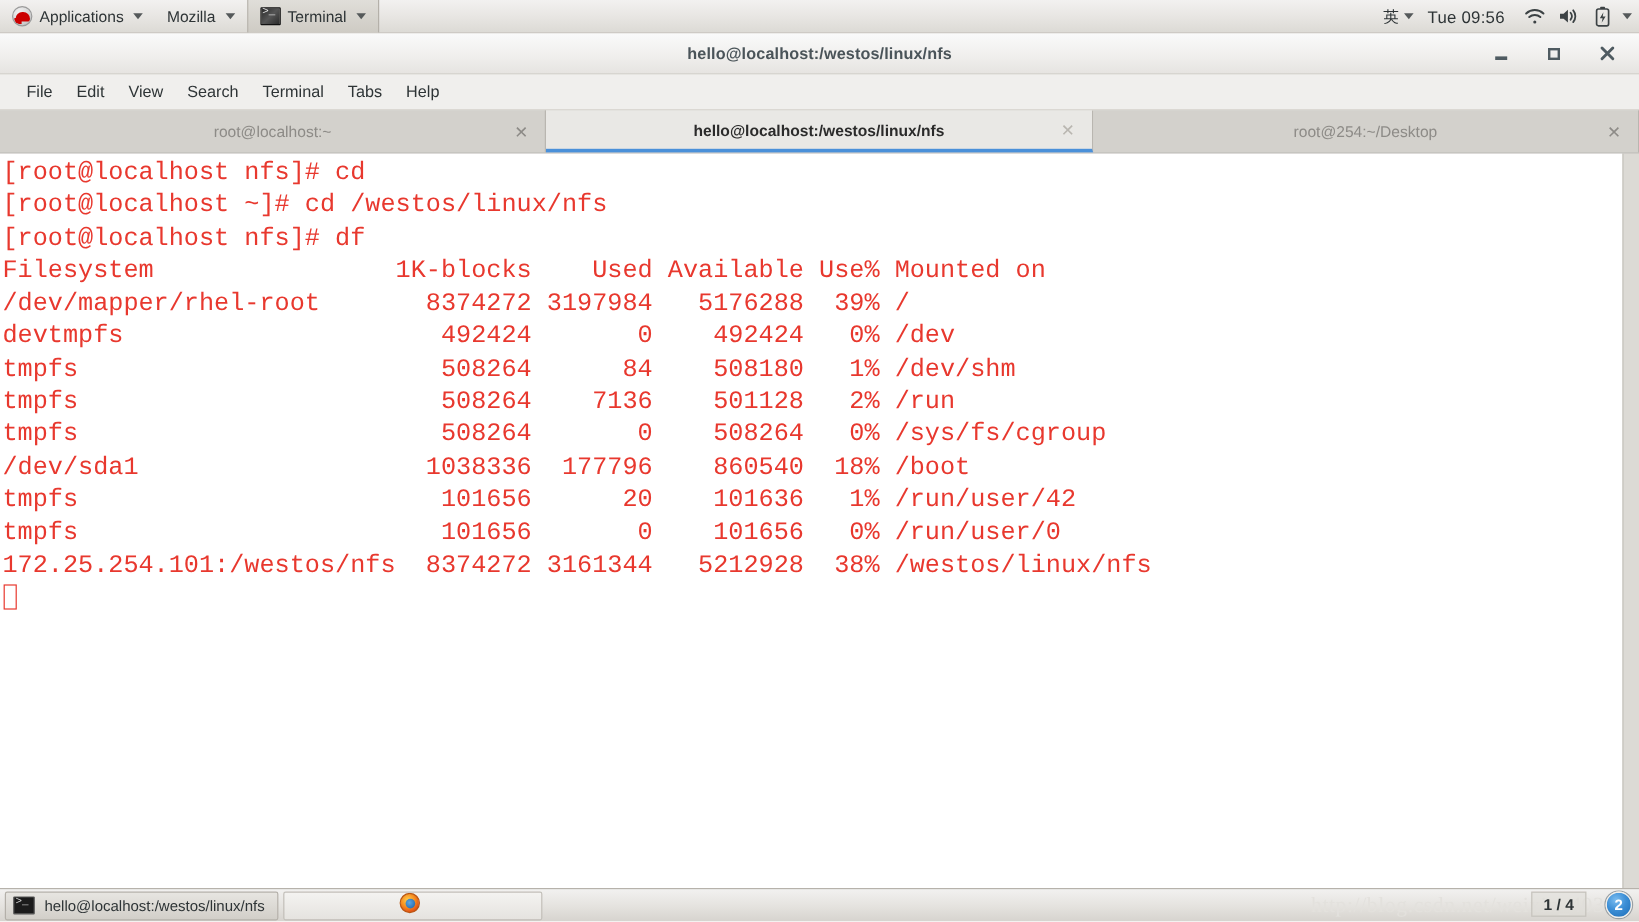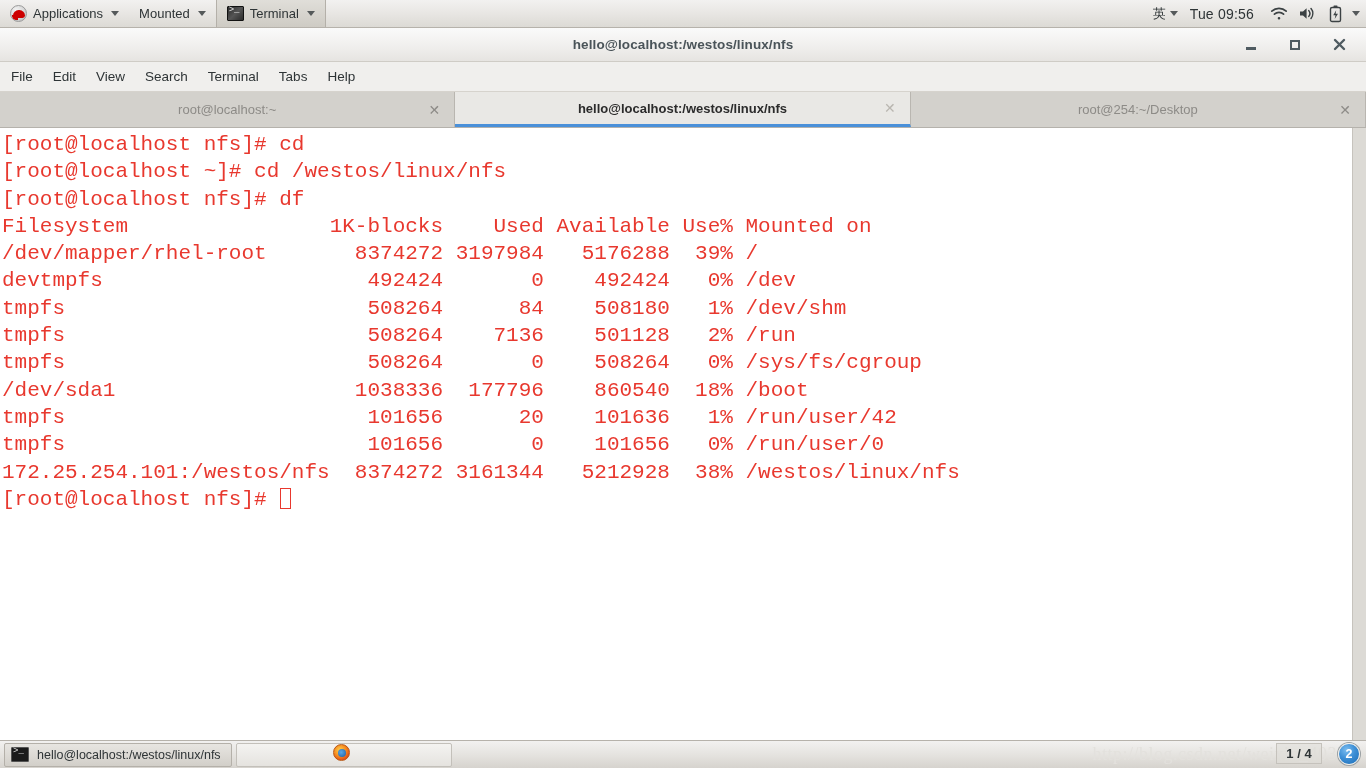--- a/index.html
+++ b/index.html
@@ -110,21 +110,21 @@
     color: #4f5b61; font-size: 13px; cursor: pointer;
   }
   .min-glyph { width: 10px; height: 3px; background: #4f5b61; margin-top: 7px; }
   .max-glyph { width: 10px; height: 10px; border: 2.5px solid #4f5b61; }
 
   
   #menubar {
     height: 30px; flex: none;
     background: #f0efed;
     border-bottom: 1px solid #d6d3cd;
-    display: flex; align-items: center; padding-left: 1px;
+    display: flex; align-items: center; padding-left: 12px;
     font-size: 13.5px; color: #2e3436;
   }
   .menu-item { padding: 3px 10px; cursor: default; border-radius: 2px; }
 
   
   #tabbar {
     height: 36px; flex: none;
     background: #cfcdc8;
     display: flex; align-items: stretch;
     border-bottom: 1px solid #b5b2ac;
@@ -262,21 +262,21 @@
 
   <div id="top-panel">
 
     <div class="panel-item">
       <span class="redhat-logo"></span>
       <span>Applications</span>
       <span class="caret"></span>
     </div>
 
     <div class="panel-item">
-      <span>Mounted</span>
+      <span>Mozilla</span>
       <span class="caret"></span>
     </div>
 
     <div class="panel-item active-win">
       <span class="term-mini-icon"></span>
       <span>Terminal</span>
       <span class="caret"></span>
     </div>
 
     <div id="panel-right">
@@ -363,21 +363,21 @@
 Filesystem                1K-blocks    Used Available Use% Mounted on
 /dev/mapper/rhel-root       8374272 3197984   5176288  39% /
 devtmpfs                     492424       0    492424   0% /dev
 tmpfs                        508264      84    508180   1% /dev/shm
 tmpfs                        508264    7136    501128   2% /run
 tmpfs                        508264       0    508264   0% /sys/fs/cgroup
 /dev/sda1                   1038336  177796    860540  18% /boot
 tmpfs                        101656      20    101636   1% /run/user/42
 tmpfs                        101656       0    101656   0% /run/user/0
 172.25.254.101:/westos/nfs  8374272 3161344   5212928  38% /westos/linux/nfs
-</span><span id="term-prompt">[root@localhost nfs]# </span><span class="cursor-block"></span></pre>
+</span><span class="cursor-block"></span></pre>
       </div>
       <div id="scrollbar"></div>
     </div>
   </div>
 
   <div id="bottom-panel">
 
     <div class="task-btn">
       <span class="task-icon-term"></span>
       <span class="task-label">hello@localhost:/westos/linux/nfs</span>

